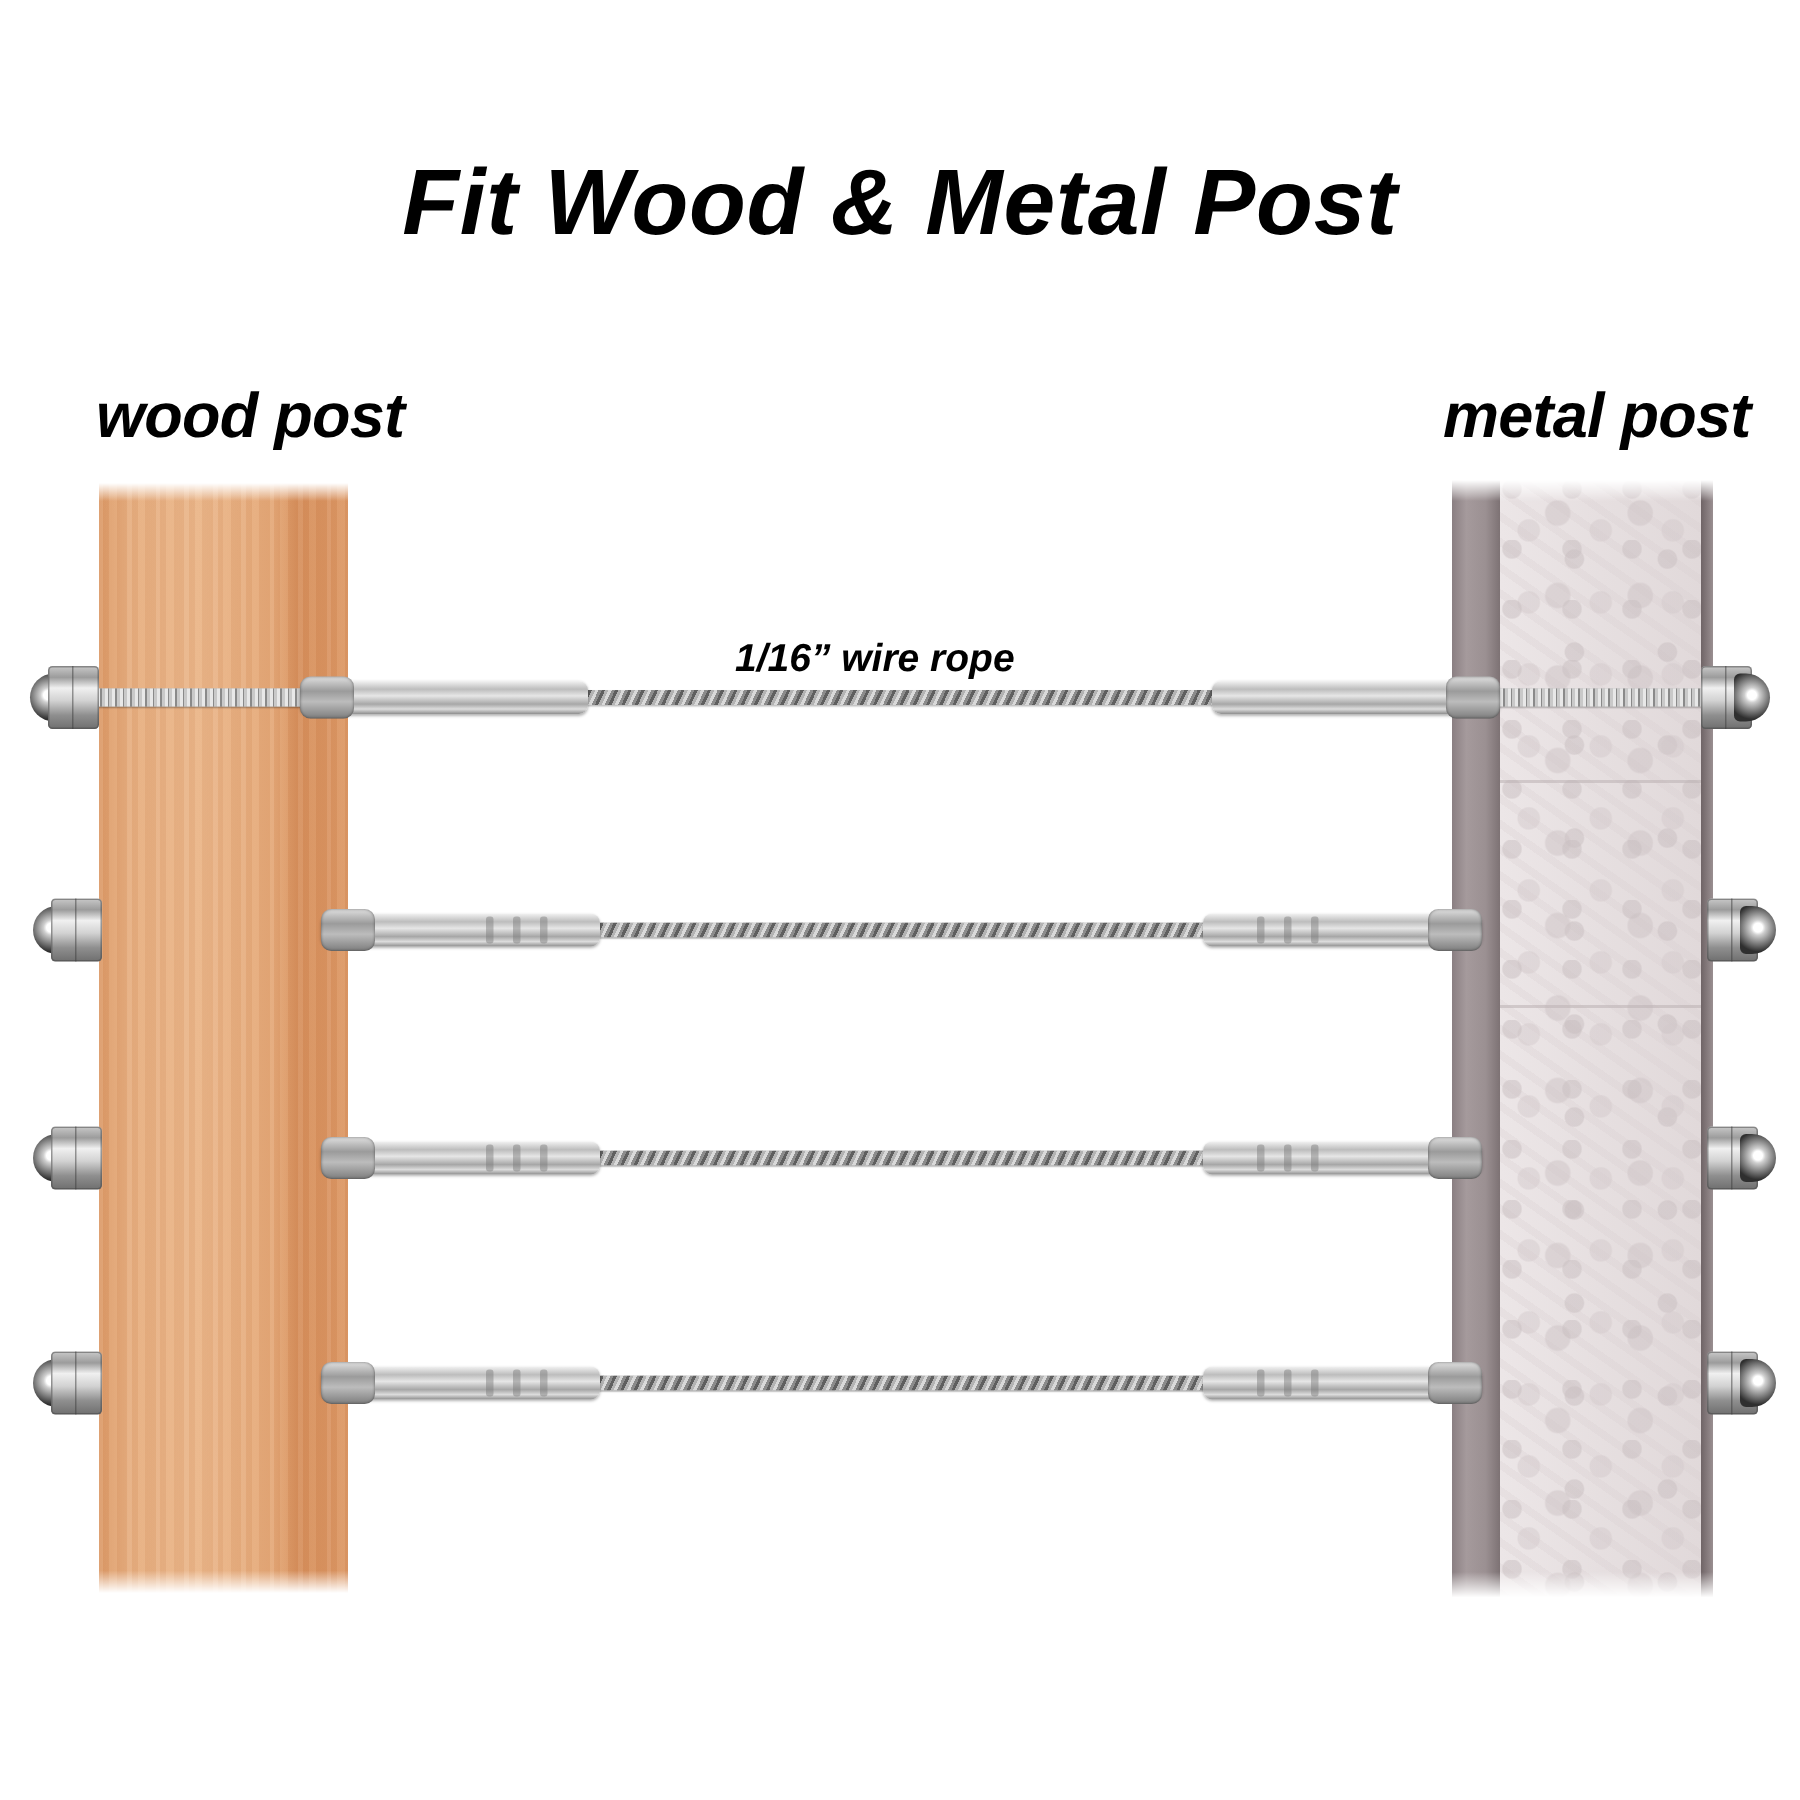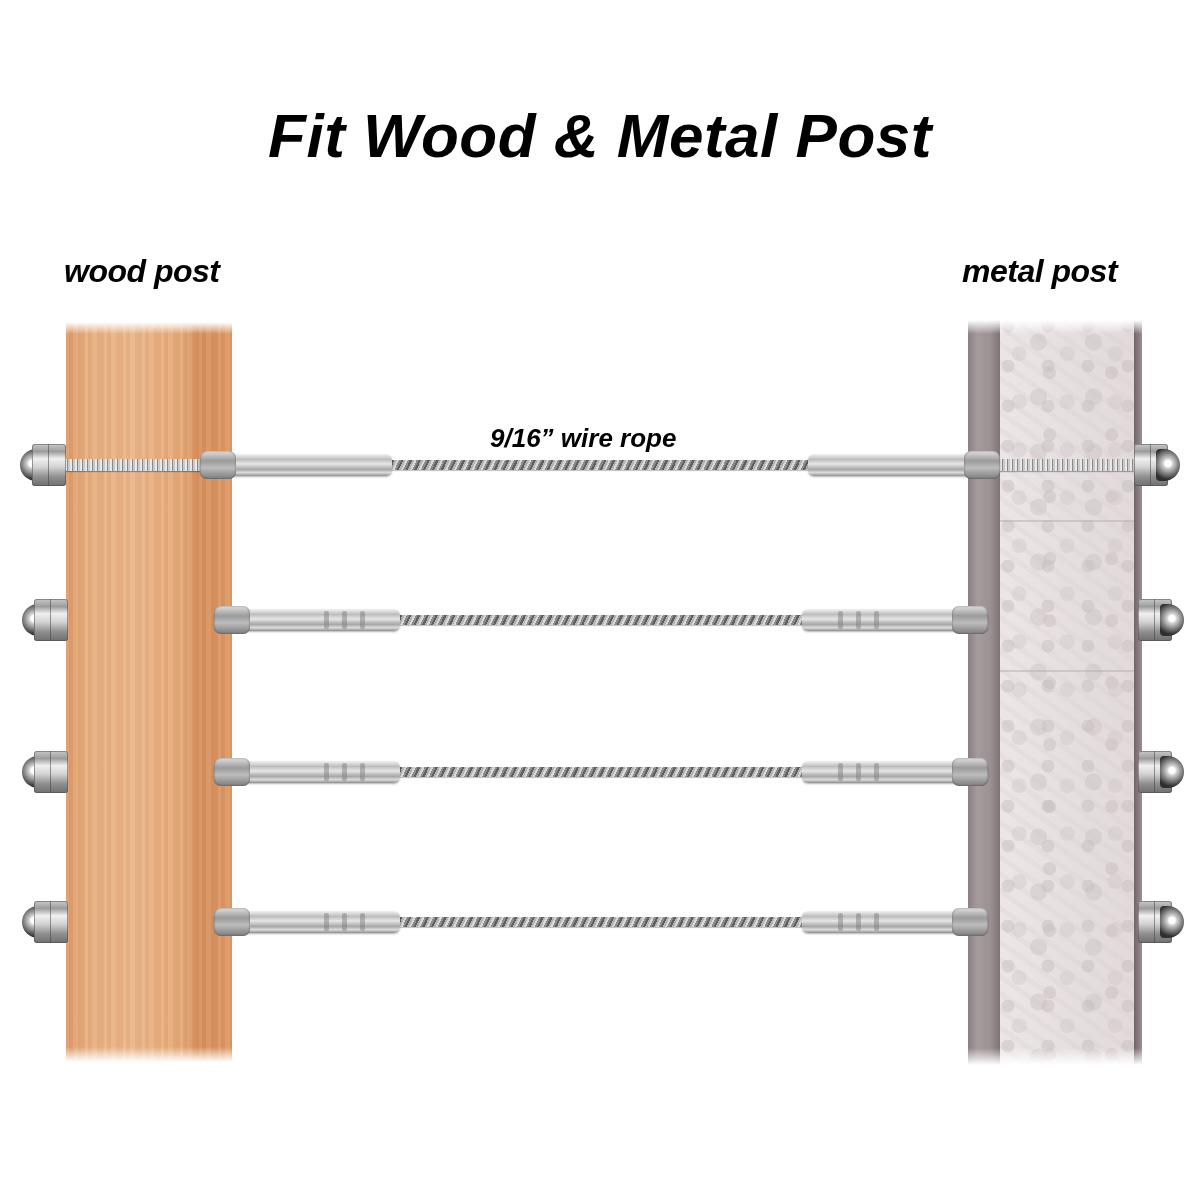--- a/index.html
+++ b/index.html
@@ -1,20 +1,20 @@
 <!DOCTYPE html>
 <html><head>
 <meta charset="utf-8">
 <style>
   html, body { margin: 0; padding: 0; background: #ffffff; }
   body { width: 1200px; height: 1200px; position: relative; overflow: hidden;
          font-family: "Liberation Sans", "DejaVu Sans", sans-serif; }
   .title { position: absolute; left: 0; width: 1200px; top: 100px; text-align: center;
            font-size: 62px; font-weight: bold; font-style: italic; color: #000; letter-spacing: 0.5px; }
-  .label { position: absolute; font-size: 32px; font-weight: bold; font-style: italic; color: #000; letter-spacing: -0.5px; }
+  .label { position: absolute; font-size: 42px; font-weight: bold; font-style: italic; color: #000; letter-spacing: -0.5px; }
   .label.wood { left: 64px; top: 253px; }
   .label.metal { left: 962px; top: 253px; }
   .cable-label { position: absolute; left: 490px; top: 423px; font-size: 26px; font-weight: bold; font-style: italic; color: #000; }
 
   
   .wood-post { position: absolute; left: 66px; top: 322px; width: 166px; height: 740px;
     background:
       repeating-linear-gradient(90deg, rgba(255,255,255,0.07) 0 3px, rgba(160,80,30,0.06) 3px 7px, rgba(255,230,200,0.08) 7px 12px, rgba(150,70,20,0.05) 12px 19px),
       linear-gradient(90deg, #dc9a68 0%, #e6ae80 12%, #eab68a 40%, #e4a878 70%, #d68f5c 80%, #dc9866 100%);
     -webkit-mask-image: linear-gradient(180deg, transparent 0, #000 12px, #000 725px, transparent 740px);
@@ -76,21 +76,21 @@
 <div class="wood-post"></div>
 
 <div class="metal-post">
   <div class="metal-strip"></div>
   <div class="metal-panel"></div>
   <div class="metal-seam" style="top:200px"></div>
   <div class="metal-seam" style="top:350px"></div>
   <div class="metal-edge"></div>
 </div>
 
-<div class="cable-label">9/16” wire rope</div>
+<div class="cable-label">1/16” wire rope</div>
 
 <div>
   <div class="stud" style="left:40px; top:459px; width:170px;"></div>
   <div class="stud" style="left:995px; top:459px; width:150px;"></div>
   <div class="cable" style="left:388px; top:460px; width:424px;"></div>
   <div class="fitting" style="left:200px; top:454px; width:192px;">
     <div class="swage" style="left:0;"></div>
   </div>
   <div class="fitting" style="left:808px; top:454px; width:192px;">
     <div class="swage" style="right:0;"></div>

